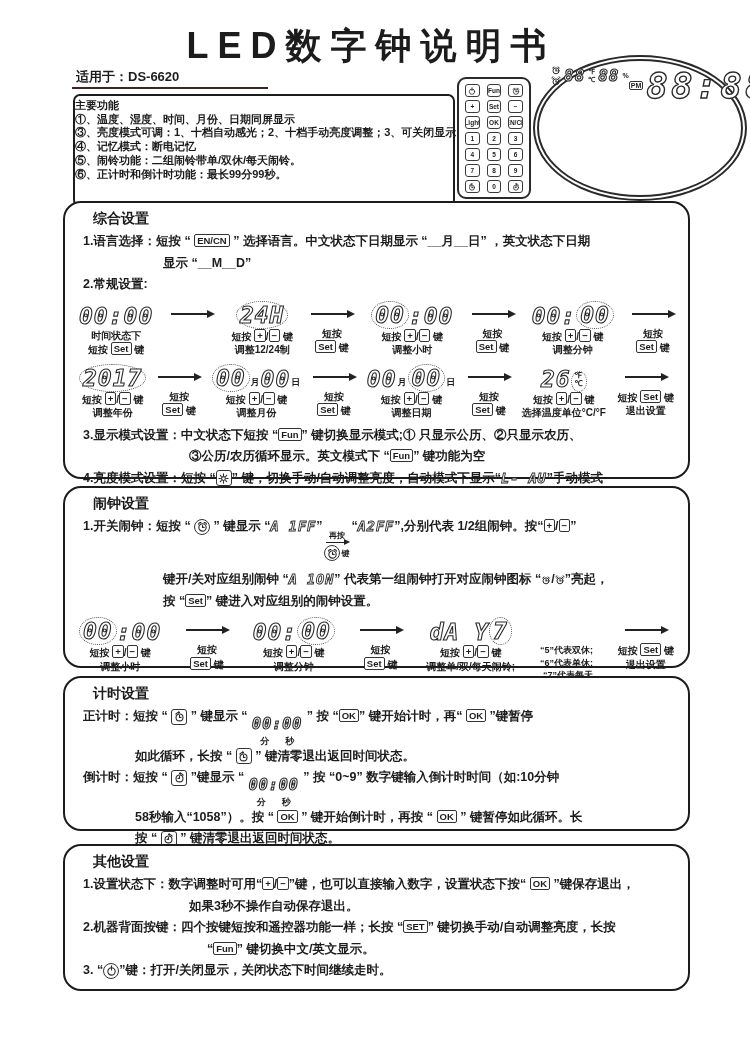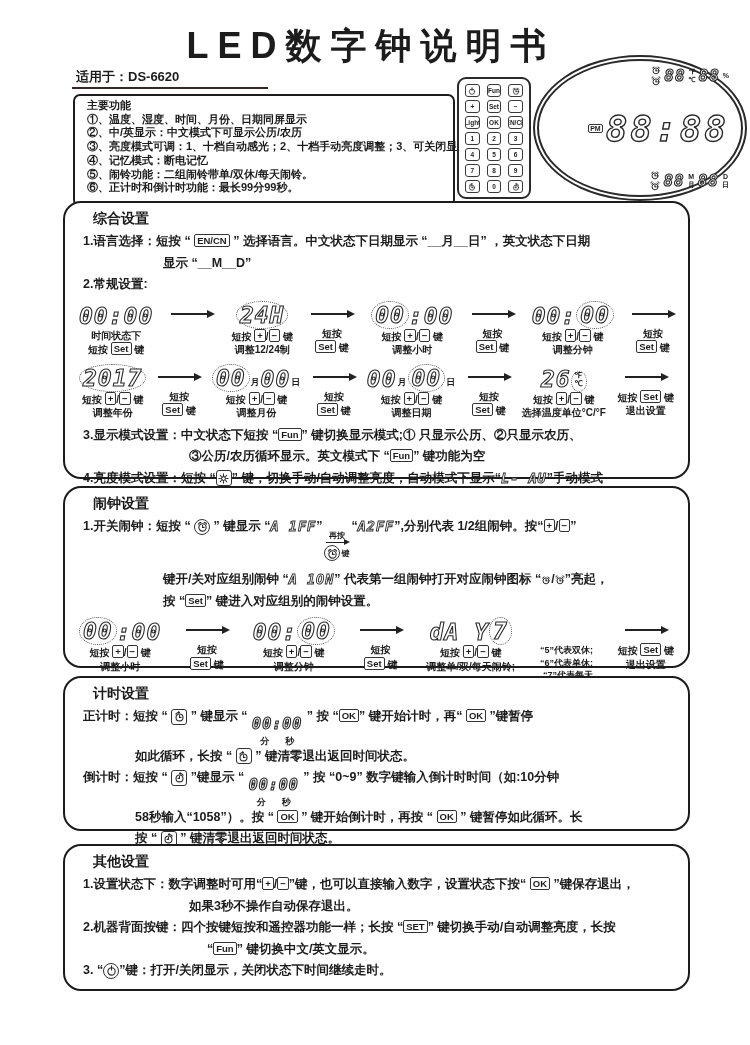--- a/index.html
+++ b/index.html
@@ -6,37 +6,37 @@
   body{width:750px;height:1045px;background:#fff;position:relative;
        font-family:"Liberation Sans",sans-serif;color:#1c1c1c;overflow:hidden}
   
   #title{position:absolute;top:22px;left:0;width:742px;text-align:center;
          font-size:36px;font-weight:bold;letter-spacing:9px}
   #model{position:absolute;top:68px;left:76px;font-size:13px;font-weight:bold}
   #model-underline{position:absolute;top:87px;left:72px;width:196px;height:2px;background:#3a2525}
   
   #features{position:absolute;left:73px;top:94px;width:382px;height:113px;
             border:2.5px solid #1c1c1c;border-radius:7px;box-sizing:border-box;
-            padding:3px 12px;background:#fff}
+            padding:3px 0;background:#fff}
   #features .fline{font-size:11px;font-weight:bold;line-height:13.7px;white-space:nowrap}
   
   #remote{position:absolute;left:457px;top:77px;width:74px;height:122px;
           border:2px solid #2a2a2a;border-radius:9px;box-sizing:border-box;
           padding:5px 6px;display:grid;grid-template-columns:repeat(3,1fr);
           gap:3px 7px;background:#fff}
   .rbtn{border:1.2px solid #3a3a3a;border-radius:3px;height:11px;display:flex;
         align-items:center;justify-content:center;font-size:6.5px;font-weight:bold;
         overflow:hidden;background:#fff}
   .rbtn svg{width:8px;height:8px}
   
   #clock{position:absolute;left:533px;top:55px;width:214px;height:146px}
   #clock .ring{position:absolute;inset:0;border:2px solid #2a2a2a;border-radius:50%}
   #clock .ring2{position:absolute;inset:4px;border:2px solid #2a2a2a;border-radius:50%}
-  #clock .content{position:absolute;inset:10px 18px;display:flex;flex-direction:column;
-                  justify-content:space-between;align-items:flex-end}
+  #clock .content{position:absolute;inset:10px 18px;display:flex;flex-direction:row;
+                  justify-content:space-between;align-items:flex-start}
   .clkrow{display:flex;align-items:center;justify-content:center;gap:3px}
   .unitcol{display:flex;flex-direction:column;font-size:7px;font-weight:bold;
            line-height:7.5px;text-align:center}
   .pmchip{font-size:7px;border:1px solid #333;border-radius:2px;padding:0 1px;font-weight:bold}
   .iccol{display:flex;flex-direction:column;gap:1px}
   .iccol svg{width:8px;height:8px}
   
   .seg{font-family:"DejaVu Sans Mono",monospace;font-style:italic;font-weight:bold;
        letter-spacing:1px;color:#fff;-webkit-text-stroke:1.1px #2a2a2a;white-space:nowrap}
   @supports not (-webkit-text-stroke:1px #000){.seg{color:#2a2a2a}}
@@ -89,21 +89,20 @@
 <body>
 
 <div id="title">LED数字钟说明书</div>
 <div id="model">适用于：DS-6620</div>
 <div id="model-underline"></div>
 
 <div id="features">
   <div class="fline">主要功能</div>
   <div id="features-list">
       <div class="fline">①、温度、湿度、时间、月份、日期同屏显示</div>
-      <div class="fline">②、中/英显示：中文模式下可显示公历/农历</div>
       <div class="fline">③、亮度模式可调：1、十档自动感光；2、十档手动亮度调整；3、可关闭显示。</div>
       <div class="fline">④、记忆模式：断电记忆</div>
       <div class="fline">⑤、闹铃功能：二组闹铃带单/双休/每天闹铃。</div>
       <div class="fline">⑥、正计时和倒计时功能：最长99分99秒。</div>
     </div>
 </div>
 
 <div id="remote">
     <div class="rbtn">
       <svg viewBox="0 0 12 12" fill="none" stroke="#2a2a2a" stroke-width="1.2" stroke-linecap="round">

